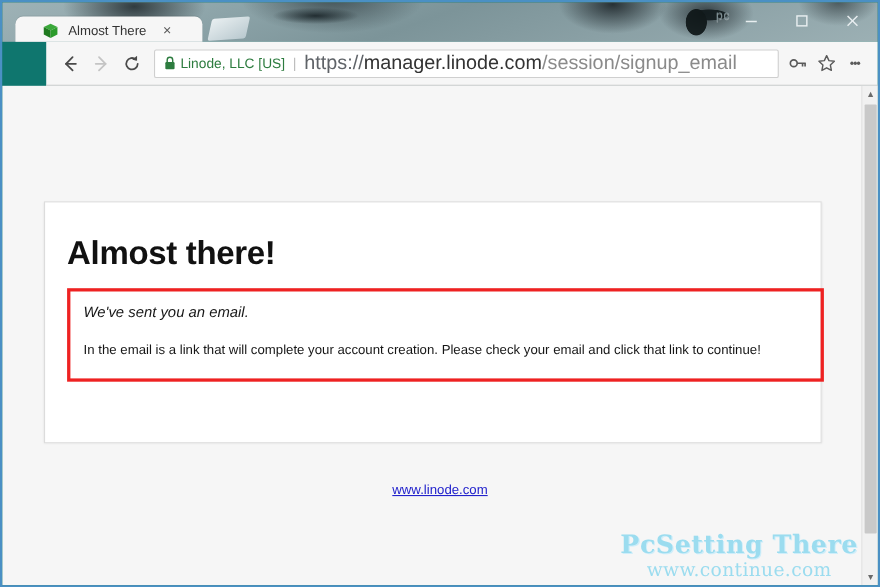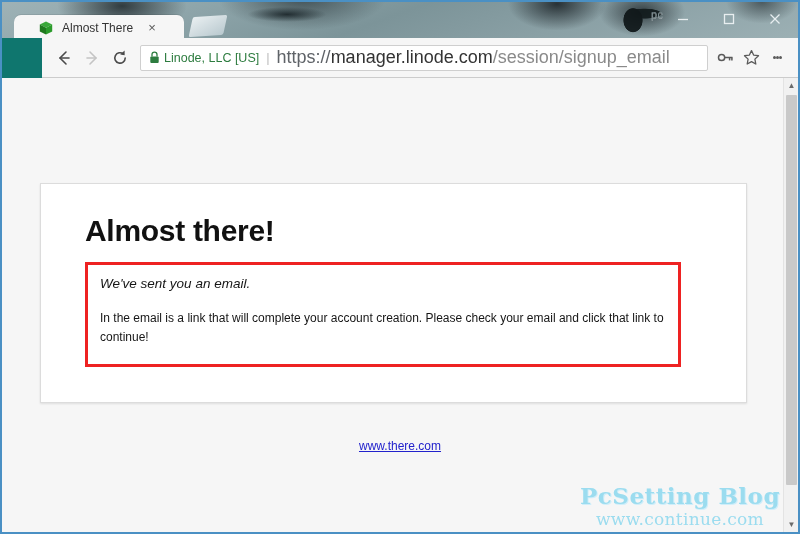--- a/index.html
+++ b/index.html
@@ -131,31 +131,31 @@
     background:#f6f6f6; overflow:hidden;
   }
 
   .card {
     position:absolute; left:38px; top:105px;
     width:707px; height:220px;
     background:#fff;
     border:1px solid #dcdcdc;
     box-shadow:0 1px 2px rgba(0,0,0,.10);
   }
-  .card-inner { padding:30px 36px 0 44px; }
+  .card-inner { padding:30px 36px 0 20px; }
 
   .page-heading {
     font-size:30px; font-weight:bold; color:#111;
     letter-spacing:-.3px; margin-bottom:14px;
   }
 
   .alert-box {
     border:3px solid #ee2222;
     padding:11px 14px 16px 12px;
-    width:596px;
+    width:688px;
   }
   .alert-lead {
     font-style:italic; font-size:13.5px; color:#161616;
     margin-bottom:18px;
   }
   .alert-body {
     font-size:12px; color:#161616; line-height:1.62;
   }
 
   .footer-link-row {
@@ -305,25 +305,25 @@
         <div class="page-heading">Almost there!</div>
 
         <div class="alert-box">
           <div class="alert-lead">We've sent you an email.</div>
           <div class="alert-body">In the email is a link that will complete your account creation. Please check your email and click that link to continue!</div>
         </div>
       </div>
     </div>
 
     <div class="footer-link-row">
-      <a class="footer-link" href="#">www.there.com</a>
+      <a class="footer-link" href="#">www.linode.com</a>
     </div>
 
     <div class="watermark">
-      <div class="wm-title">PcSetting Blog</div>
+      <div class="wm-title">PcSetting There</div>
       <div class="wm-sub">www.continue.com</div>
     </div>
 
     <div class="scrollbar">
       <div class="sb-arrow up">▲</div>
       <div class="sb-thumb"></div>
       <div class="sb-arrow down">▼</div>
     </div>
 
   </div>

